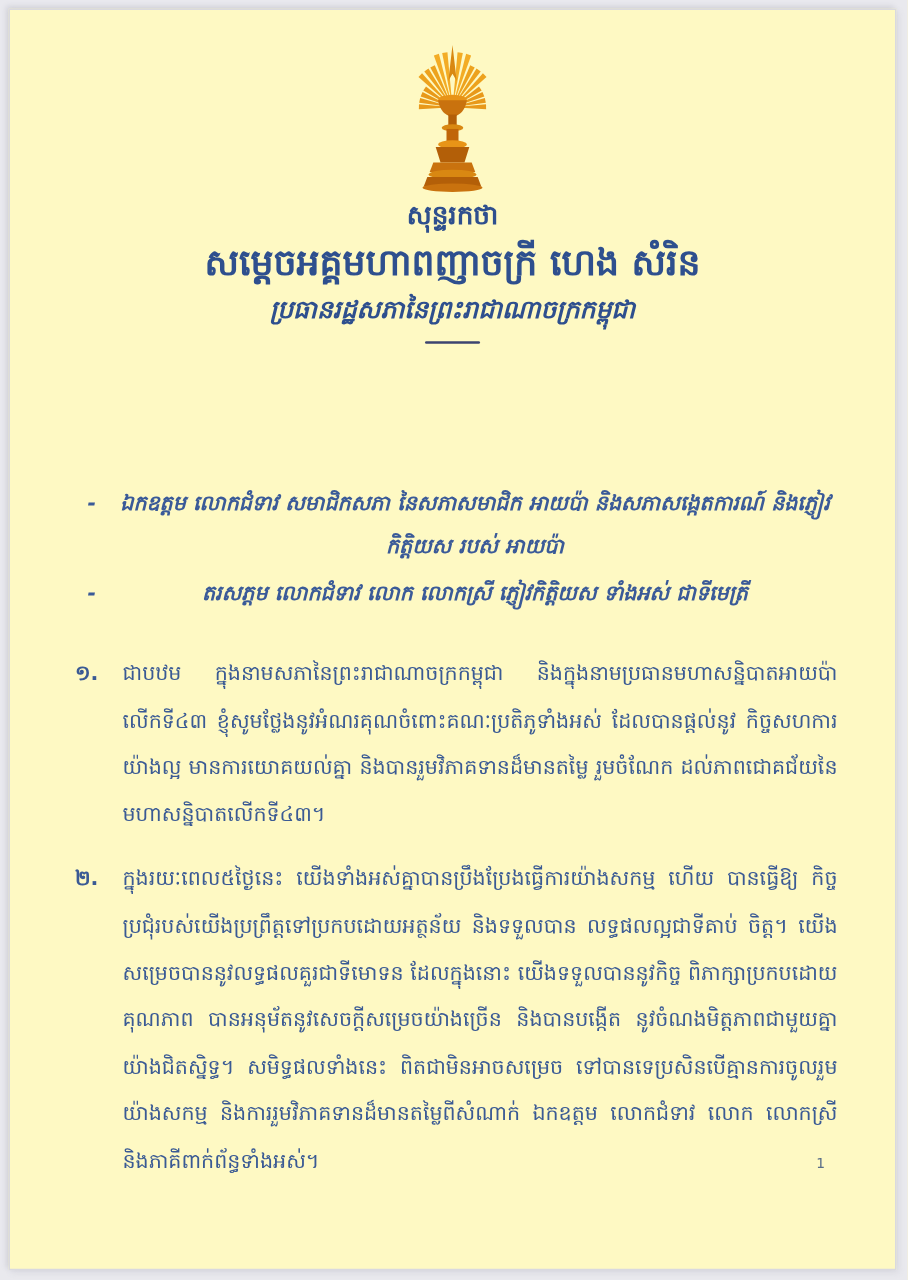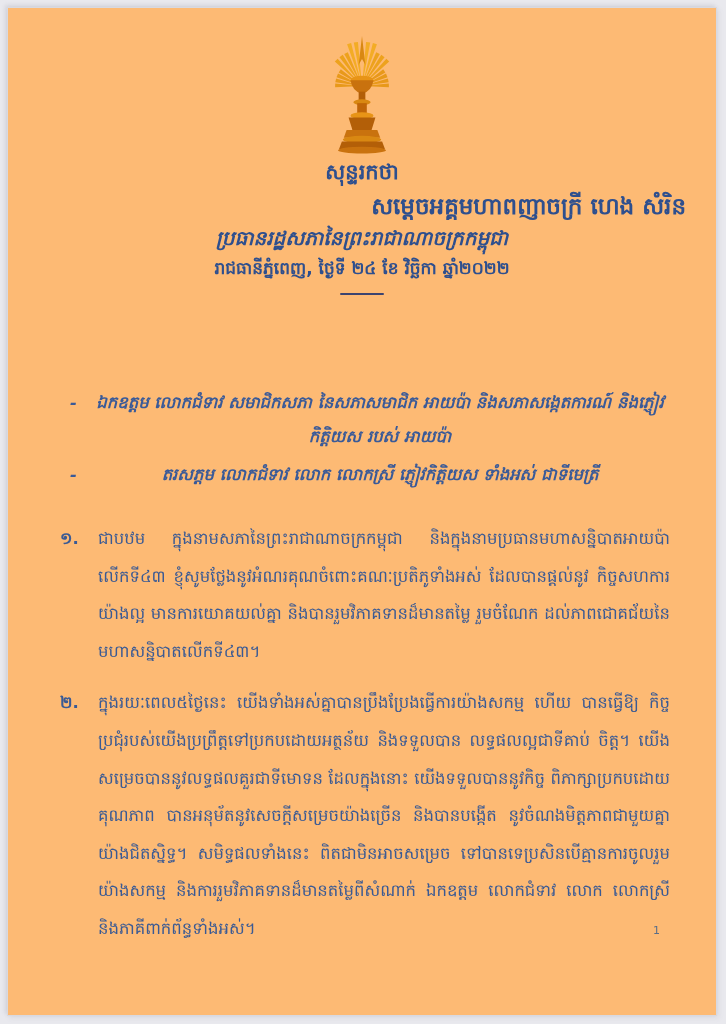--- a/index.html
+++ b/index.html
@@ -6,38 +6,38 @@
     margin: 0; padding: 0;
     width: 726px; height: 1024px;
     background: #e9e9ee;
     font-family: "DejaVu Sans", "Liberation Sans", sans-serif;
     overflow: hidden;
   }
   .page {
     position: absolute;
     left: 7px; top: 7px;
     width: 710px; height: 1009px;
-    background: #fdba74;
+    background: #fef9c3;
     border: 1px solid #d9d9df;
     box-shadow: -2px -2px 4px rgba(120,120,140,0.18), 2px 2px 5px rgba(120,120,140,0.12);
     box-sizing: border-box;
   }
   .emblem-wrap {
     position: absolute;
     left: 0; right: 0; top: 28px;
     display: flex; justify-content: center;
   }
   .title-block {
     position: absolute;
     left: 30px; right: 30px; top: 148px;
     text-align: center;
     color: #2e4f8e;
   }
   .t1 { font-size: 21px; font-weight: bold; line-height: 1.55; }
-  .t2 { font-size: 23px; font-weight: bold; line-height: 1.5; text-align: right; }
+  .t2 { font-size: 29px; font-weight: bold; line-height: 1.5; }
   .t3 { font-size: 20px; font-weight: bold; line-height: 1.55; font-style: italic; }
   .t6 { font-size: 17px; font-weight: bold; line-height: 1.7; }
   .divider {
     width: 44px; height: 2px;
     background: #3c4470;
     margin: 10px auto 0 auto;
     border-radius: 1px;
   }
   .salutations {
     position: absolute;
@@ -115,21 +115,20 @@
       <ellipse cx="50" cy="108" rx="20" ry="4" fill="#d98812"></ellipse>
       <path d="M29,110 L71,110 L74,118 L26,118 Z" fill="#b35f08"></path>
       <ellipse cx="50" cy="119" rx="25" ry="3.5" fill="#c9720e"></ellipse>
     </svg>
   </div>
 
   <div class="title-block">
     <div class="t1">សុន្ទរកថា</div>
     <div class="t2">សម្តេចអគ្គមហាពញាចក្រី ហេង សំរិន</div>
     <div class="t3">ប្រធានរដ្ឋសភានៃព្រះរាជាណាចក្រកម្ពុជា</div>
-    <div class="t6">រាជធានីភ្នំពេញ, ថ្ងៃទី ២៤ ខែ វិច្ឆិកា ឆ្នាំ២០២២</div>
     <div class="divider"></div>
   </div>
 
   <div class="salutations">
     <div class="sal-item">
       <span class="sal-dash">-</span>
       <span class="sal-text">ឯកឧត្តម លោកជំទាវ សមាជិកសភា នៃសភាសមាជិក អាយប៉ា និងសភាសង្កេតការណ៍ និងភ្ញៀវកិត្តិយស របស់ អាយប៉ា</span>
     </div>
     <div class="sal-item">
       <span class="sal-dash">-</span>

